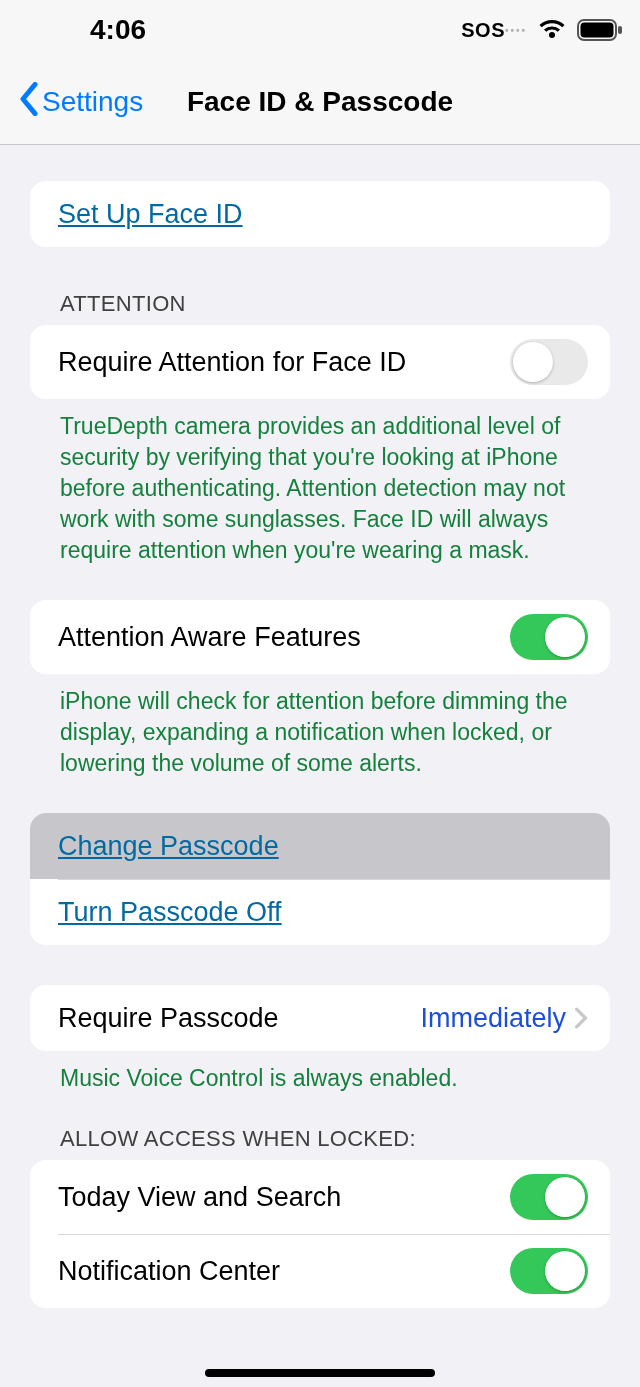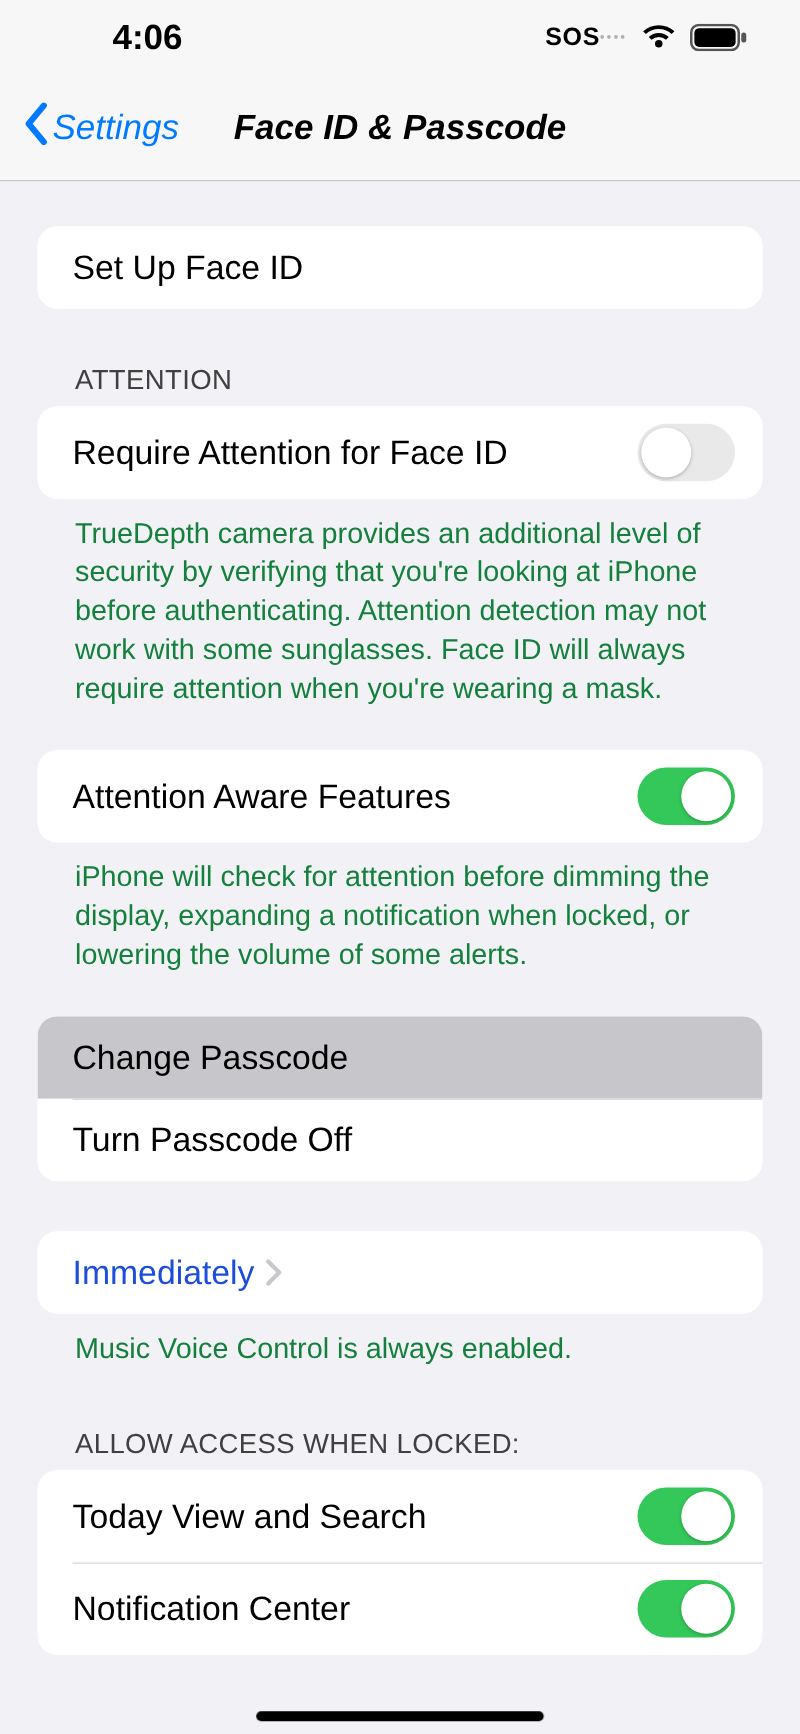--- a/index.html
+++ b/index.html
@@ -7,21 +7,21 @@
   body {
     font-family: -apple-system, "Helvetica Neue", Helvetica, Arial, sans-serif;
     background: #f2f2f6;
     color: #000;
   }
   .status-bar {
     height: 60px;
     display: flex;
     align-items: center;
     justify-content: space-between;
-    padding: 0 42px 0 30px;
+    padding: 0 17px 0 30px;
     background: #f7f7f8;
     gap: 24px;
   }
   .status-time {
     font-size: 28px;
     font-weight: 600;
     margin-left: 60px;
   }
   .status-right {
     display: flex;
@@ -32,21 +32,20 @@
   .sos-dots { font-size:10px; letter-spacing:2px; color:#b0b0b0;}
   .wifi-icon svg, .battery-icon svg { display:block; }
 
   .nav-bar {
     height: 85px;
     display: flex;
     align-items: center;
     background: #f7f7f8;
     border-bottom: 1px solid #c8c8cb;
     position: relative;
-    font-style: italic;
   }
   .back {
     display: flex;
     align-items: center;
     color: #007aff;
     font-size: 28px;
     margin-left: 18px;
     gap: 2px;
   }
   .back svg { }
@@ -84,21 +83,21 @@
     font-size: 27px;
     position: relative;
     background:#fff;
   }
   .row + .row::before {
     content:"";
     position:absolute; top:0; left:28px; right:0;
     height:1px; background:#d8d8db;
   }
   .row .label { flex: 1; color:#000; }
-  .row.link .label { color:#000000; }
+  .row.link .label { color:#0369a1;text-decoration:underline; }
   .row.pressed { background:#c7c7cb; }
   .row .value { color:#1d4ed8; font-size:27px; margin-right:8px; }
   .chevron svg { display:block; }
 
   .toggle {
     width: 78px; height: 46px; border-radius: 23px;
     position: relative; background:#e9e9ea;
   }
   .toggle .knob {
     position:absolute; top:3px; left:3px;
@@ -185,32 +184,33 @@
     <div class="row link pressed">
       <span class="label">Change Passcode</span>
     </div>
     <div class="row link">
       <span class="label">Turn Passcode Off</span>
     </div>
   </div>
 
   <div class="group" style="margin-top:40px">
     <div class="row">
+      <span class="label">Require Passcode</span>
       <span class="value">Immediately</span>
       <span class="chevron">
         <svg width="14" height="22" viewBox="0 0 12 20">
             <path d="M2 2 L10 10 L2 18" stroke="#c7c7cc" stroke-width="3" fill="none" stroke-linecap="round" stroke-linejoin="round"></path>
           </svg>
       </span>
     </div>
   </div>
 
   <div class="group-footer">Music Voice Control is always enabled.</div>
 
-  <div class="group-header" style="margin-top:48px">ALLOW ACCESS WHEN LOCKED:</div>
+  <div class="group-header" style="margin-top:32px">ALLOW ACCESS WHEN LOCKED:</div>
   <div class="group" style="margin-top:8px">
     <div class="row">
       <span class="label">Today View and Search</span>
       <span class="toggle on">
           <span class="knob"></span>
         </span>
     </div>
     <div class="row">
       <span class="label">Notification Center</span>
       <span class="toggle on">

